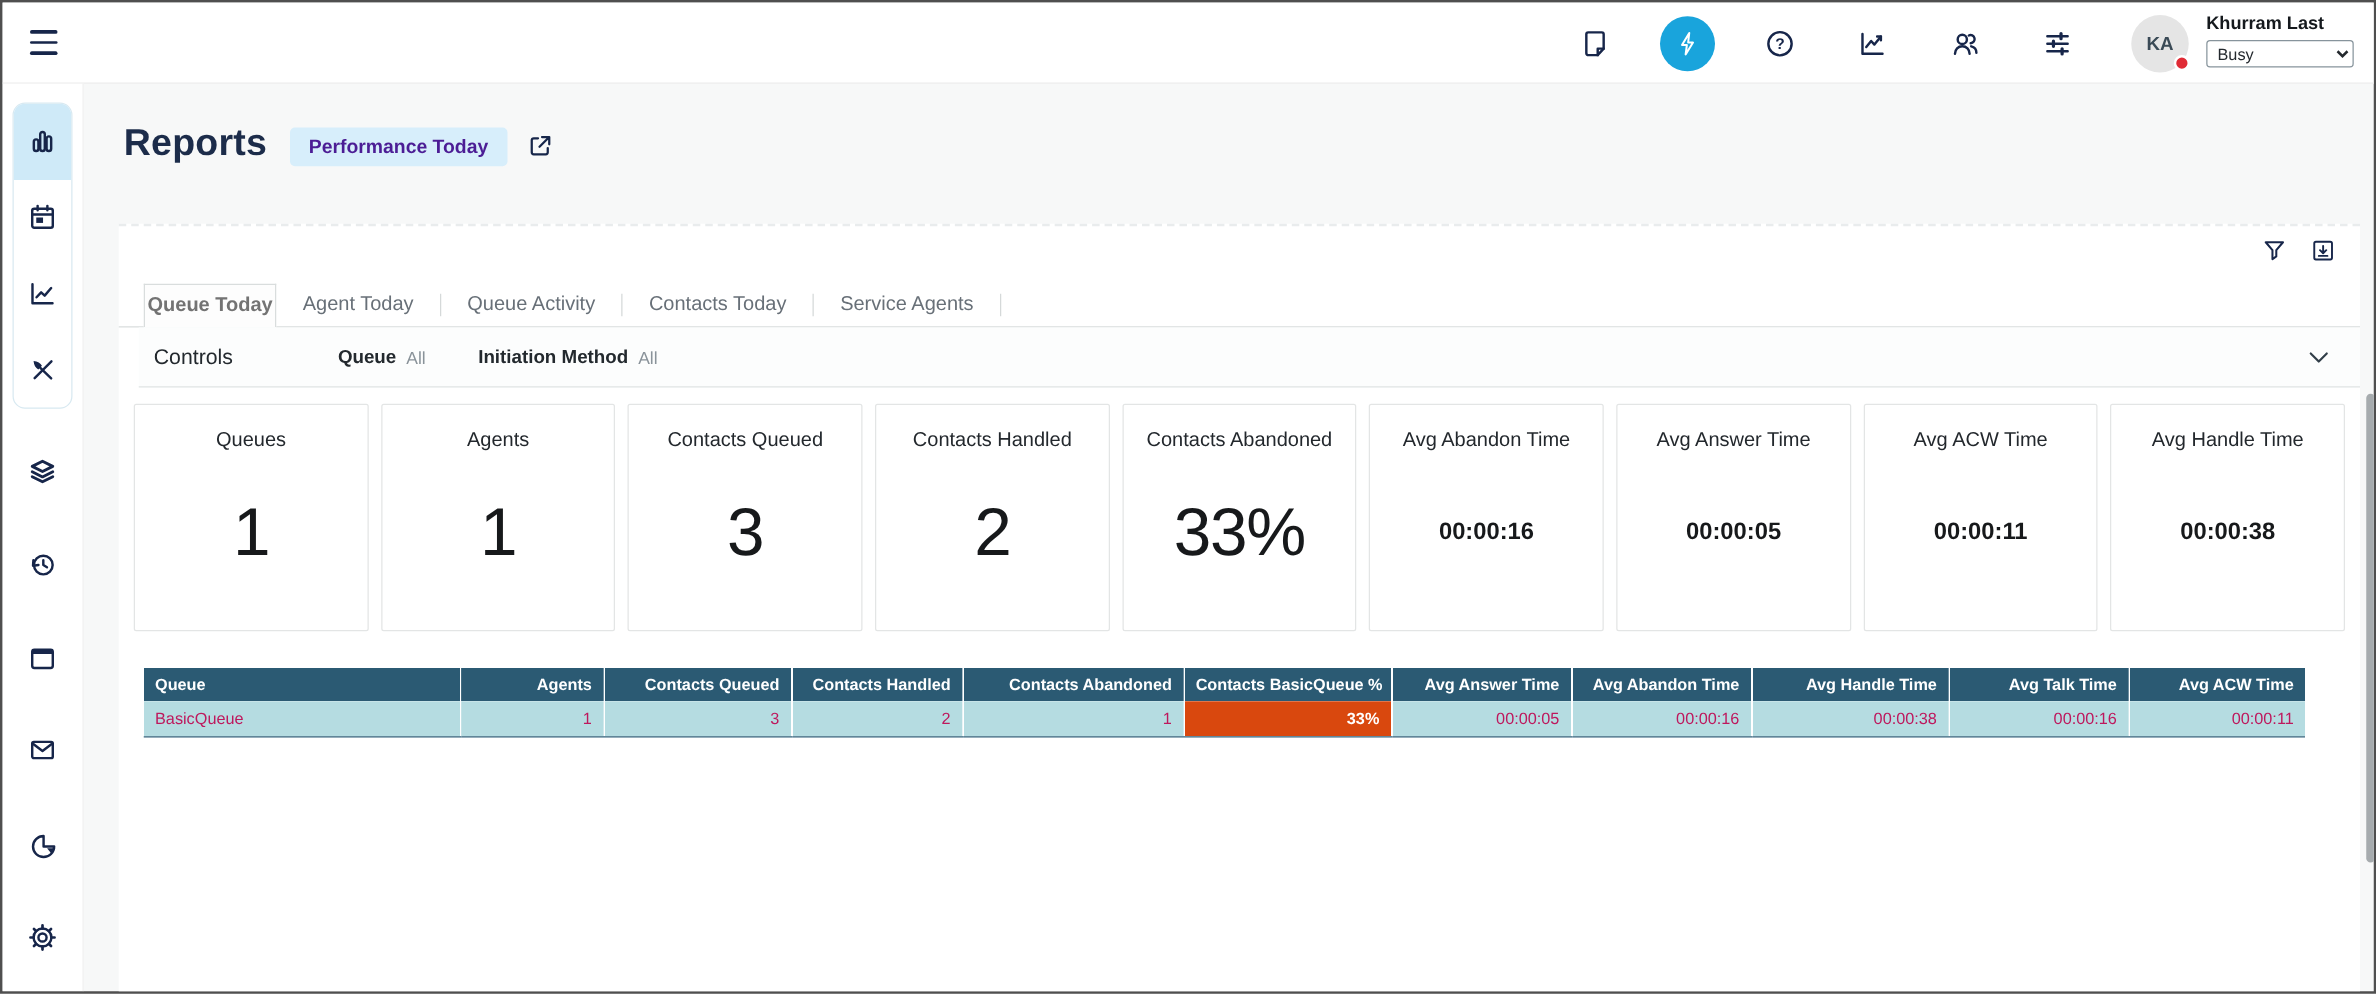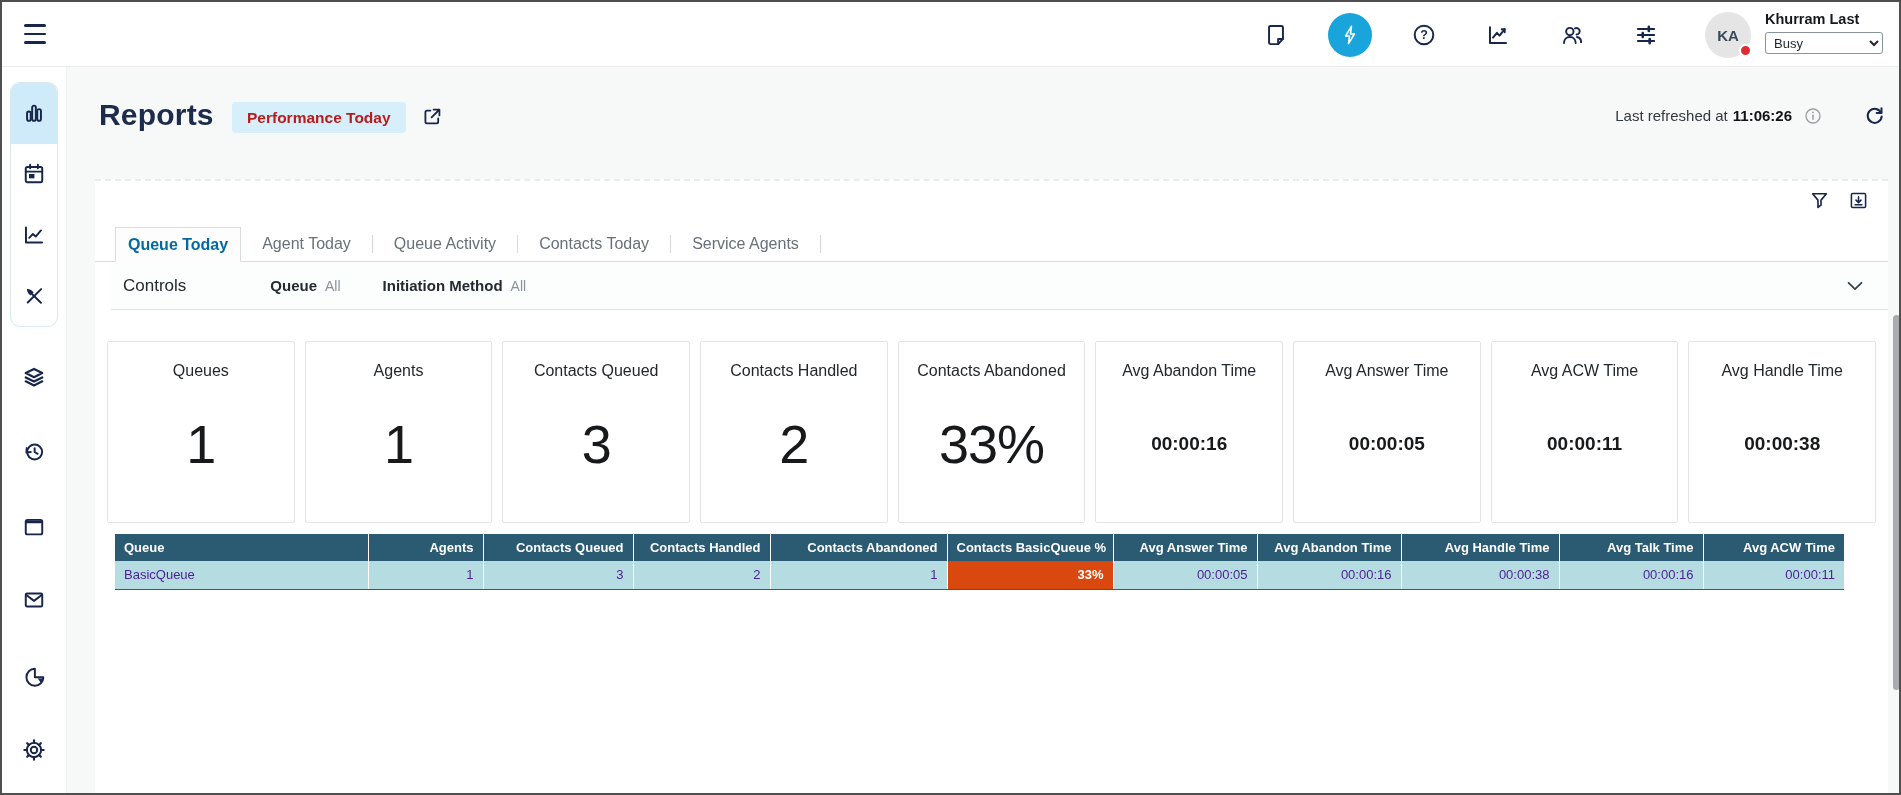--- a/index.html
+++ b/index.html
@@ -29,62 +29,62 @@
   
   .sidebar{position:absolute;left:0;top:65px;bottom:0;width:65px;background:#fff;border-right:1px solid #f0f0f0;}
   .nav-group{position:absolute;left:8px;top:15px;width:48px;height:245px;border:1px solid #d8e9f1;border-radius:10px;display:flex;flex-direction:column;overflow:hidden;background:#fff;}
   .nav-item{flex:1;display:flex;align-items:center;justify-content:center;cursor:pointer;}
   .nav-item.active{background:#cfeaf8;}
   .rail-item{position:absolute;left:12px;width:40px;height:40px;display:flex;align-items:center;justify-content:center;cursor:pointer;}
   .side-svg{width:26px;height:26px;}
 
   
   .page-title{position:absolute;left:97px;top:96px;font-size:30px;font-weight:800;color:#1c2c4a;letter-spacing:.2px;}
-  .report-badge{position:absolute;left:230px;top:100px;height:31px;padding:0 15px;background:var(--badge-bg);border-radius:4px;display:flex;align-items:center;font-size:15.5px;font-weight:700;color:#b91c1c;}
+  .report-badge{position:absolute;left:230px;top:100px;height:31px;padding:0 15px;background:var(--badge-bg);border-radius:4px;display:flex;align-items:center;font-size:15.5px;font-weight:700;color:#4c1d95;}
   .ext-link{position:absolute;left:418px;top:103px;width:24px;height:24px;cursor:pointer;}
   .refresh-row{position:absolute;right:13px;top:102px;display:flex;align-items:center;}
   .refresh-label{font-size:15px;color:#31393f;}
   .refresh-time{font-weight:700;color:#101417;margin-left:5px;font-size:15px;}
   .info-icon{width:20px;height:20px;margin-left:11px;cursor:pointer;}
   .refresh-icon{width:23px;height:23px;margin-left:40px;cursor:pointer;}
 
   
   .panel{position:absolute;left:93px;top:177px;width:1793px;height:616px;background:#fff;border-top:2px dashed #e9eced;}
   .panel-tools{position:absolute;top:8px;right:18px;display:flex;align-items:center;gap:16px;}
   .panel-tools .tool{width:23px;height:23px;cursor:pointer;}
 
   
   .tabs{position:absolute;top:46px;left:0;right:0;height:35px;display:flex;align-items:stretch;padding-left:20px;border-bottom:1px solid var(--panel-border);font-size:16px;}
   .tab{display:flex;align-items:center;padding:0 21px;color:var(--gray);cursor:pointer;white-space:nowrap;}
-  .tab.active{background:#fdfdfd;border:1px solid var(--panel-border);border-bottom:1px solid #fdfdfd;margin-bottom:-1px;color:#0369a1;font-weight:700;padding:0 12px;}
+  .tab.active{background:#fdfdfd;border:1px solid var(--panel-border);border-bottom:1px solid #fdfdfd;margin-bottom:-1px;color:#737373;font-weight:700;padding:0 2px;}
   .tab-sep{width:1px;height:18px;background:#d5d9d9;align-self:center;}
 
   
   .controls{position:absolute;top:81px;left:16px;right:0;height:48px;background:#fcfdfd;border-bottom:1px solid #dfe3e3;display:flex;align-items:center;padding-left:12px;}
   .controls-label{font-size:17px;color:#23292e;}
   .ctl-group{display:flex;align-items:center;margin-left:84px;cursor:pointer;}
   .ctl-group + .ctl-group{margin-left:42px;}
   .ctl-name{font-size:15px;font-weight:700;color:#23292e;}
   .ctl-value{font-size:14px;color:var(--light-gray);margin-left:8px;}
   .controls-chevron{position:absolute;right:22px;top:13px;width:22px;height:22px;cursor:pointer;}
 
   
-  .cards{position:absolute;top:160px;left:12px;right:12px;display:flex;gap:10px;}
+  .cards{position:absolute;top:142px;left:12px;right:12px;display:flex;gap:10px;}
   .card{flex:1;height:182px;background:#fff;border:1px solid #e3e5e5;border-radius:2px;display:flex;flex-direction:column;align-items:center;}
   .card-title{margin-top:20px;font-size:16px;color:#23282d;text-align:center;}
   .card-value{flex:1;display:flex;align-items:center;justify-content:center;color:#17191b;padding-bottom:14px;}
   .card-value.big{font-size:54px;font-weight:400;letter-spacing:-1px;}
   .card-value.time{font-size:19px;font-weight:700;}
 
   
   .queue-table{position:absolute;top:353px;left:20px;border-collapse:collapse;table-layout:fixed;width:1729px;font-size:13px;}
   .queue-table th{background:var(--th-bg);color:#fff;font-weight:700;height:27px;padding:0 9px;text-align:right;border-right:1px solid rgba(255,255,255,.45);white-space:nowrap;overflow:hidden;}
   .queue-table th:first-child{text-align:left;}
   .queue-table th:last-child{border-right:none;}
-  .queue-table td{background:var(--row-bg);color:#4c1d95;height:28px;padding:0 9px;text-align:right;border-right:1px solid rgba(255,255,255,.75);border-bottom:1.5px solid #2e5f78;white-space:nowrap;overflow:hidden;}
+  .queue-table td{background:var(--row-bg);color:#be185d;height:28px;padding:0 9px;text-align:right;border-right:1px solid rgba(255,255,255,.75);border-bottom:1.5px solid #2e5f78;white-space:nowrap;overflow:hidden;}
   .queue-table td:first-child{text-align:left;}
   .queue-table td:last-child{border-right:none;}
   .queue-table td.alert{background:var(--alert);color:#fff;font-weight:700;}
 
   
   .scroll-thumb{position:absolute;left:1891px;top:313px;width:7px;height:375px;border-radius:4px;background:#a6abae;cursor:pointer;}
 
   svg .s{stroke:var(--navy);stroke-width:1.8;fill:none;stroke-linecap:round;stroke-linejoin:round;}
   svg .f{fill:var(--navy);stroke:none;}
 </style>
@@ -229,37 +229,20 @@
 
   <div class="page-title">Reports</div>
   <div class="report-badge">Performance Today</div>
   <div class="ext-link">
     <svg viewBox="0 0 24 24">
         <path class="s" d="M10.4 5.6H7A1.6 1.6 0 0 0 5.4 7.2v9.6A1.6 1.6 0 0 0 7 18.4h9.6a1.6 1.6 0 0 0 1.6-1.6v-3.4"></path>
         <path class="s" d="M13.6 4.6h5.8v5.8M19 5 11.6 12.4"></path>
       </svg>
   </div>
 
-  <div class="refresh-row">
-    <span class="refresh-label">Last refreshed at</span>
-    <span class="refresh-time">11:06:26</span>
-    <span class="info-icon">
-      <svg viewBox="0 0 24 24">
-          <circle cx="12" cy="12" r="8.4" fill="none" stroke="#98a0a4" stroke-width="1.6"></circle>
-          <path d="M12 11v5" stroke="#98a0a4" stroke-width="1.8" stroke-linecap="round"></path>
-          <circle cx="12" cy="7.7" r="1.1" fill="#98a0a4"></circle>
-        </svg>
-    </span>
-    <span class="refresh-icon">
-      <svg viewBox="0 0 24 24">
-          <path class="s" style="stroke-width:2.1" d="M18.9 9.4A7.3 7.3 0 1 0 19.5 13"></path>
-          <path class="s" style="stroke-width:2.1" d="M19.3 4.4v5h-5"></path>
-        </svg>
-    </span>
-  </div>
 
   <div class="panel">
 
     <div class="panel-tools">
       <span class="tool">
         <svg viewBox="0 0 24 24">
             <path class="s" style="stroke-width:1.7" d="M4.8 5h14.4l-5.6 6.6v5.2l-3.2 2.4v-7.6z"></path>
           </svg>
       </span>
       <span class="tool">

